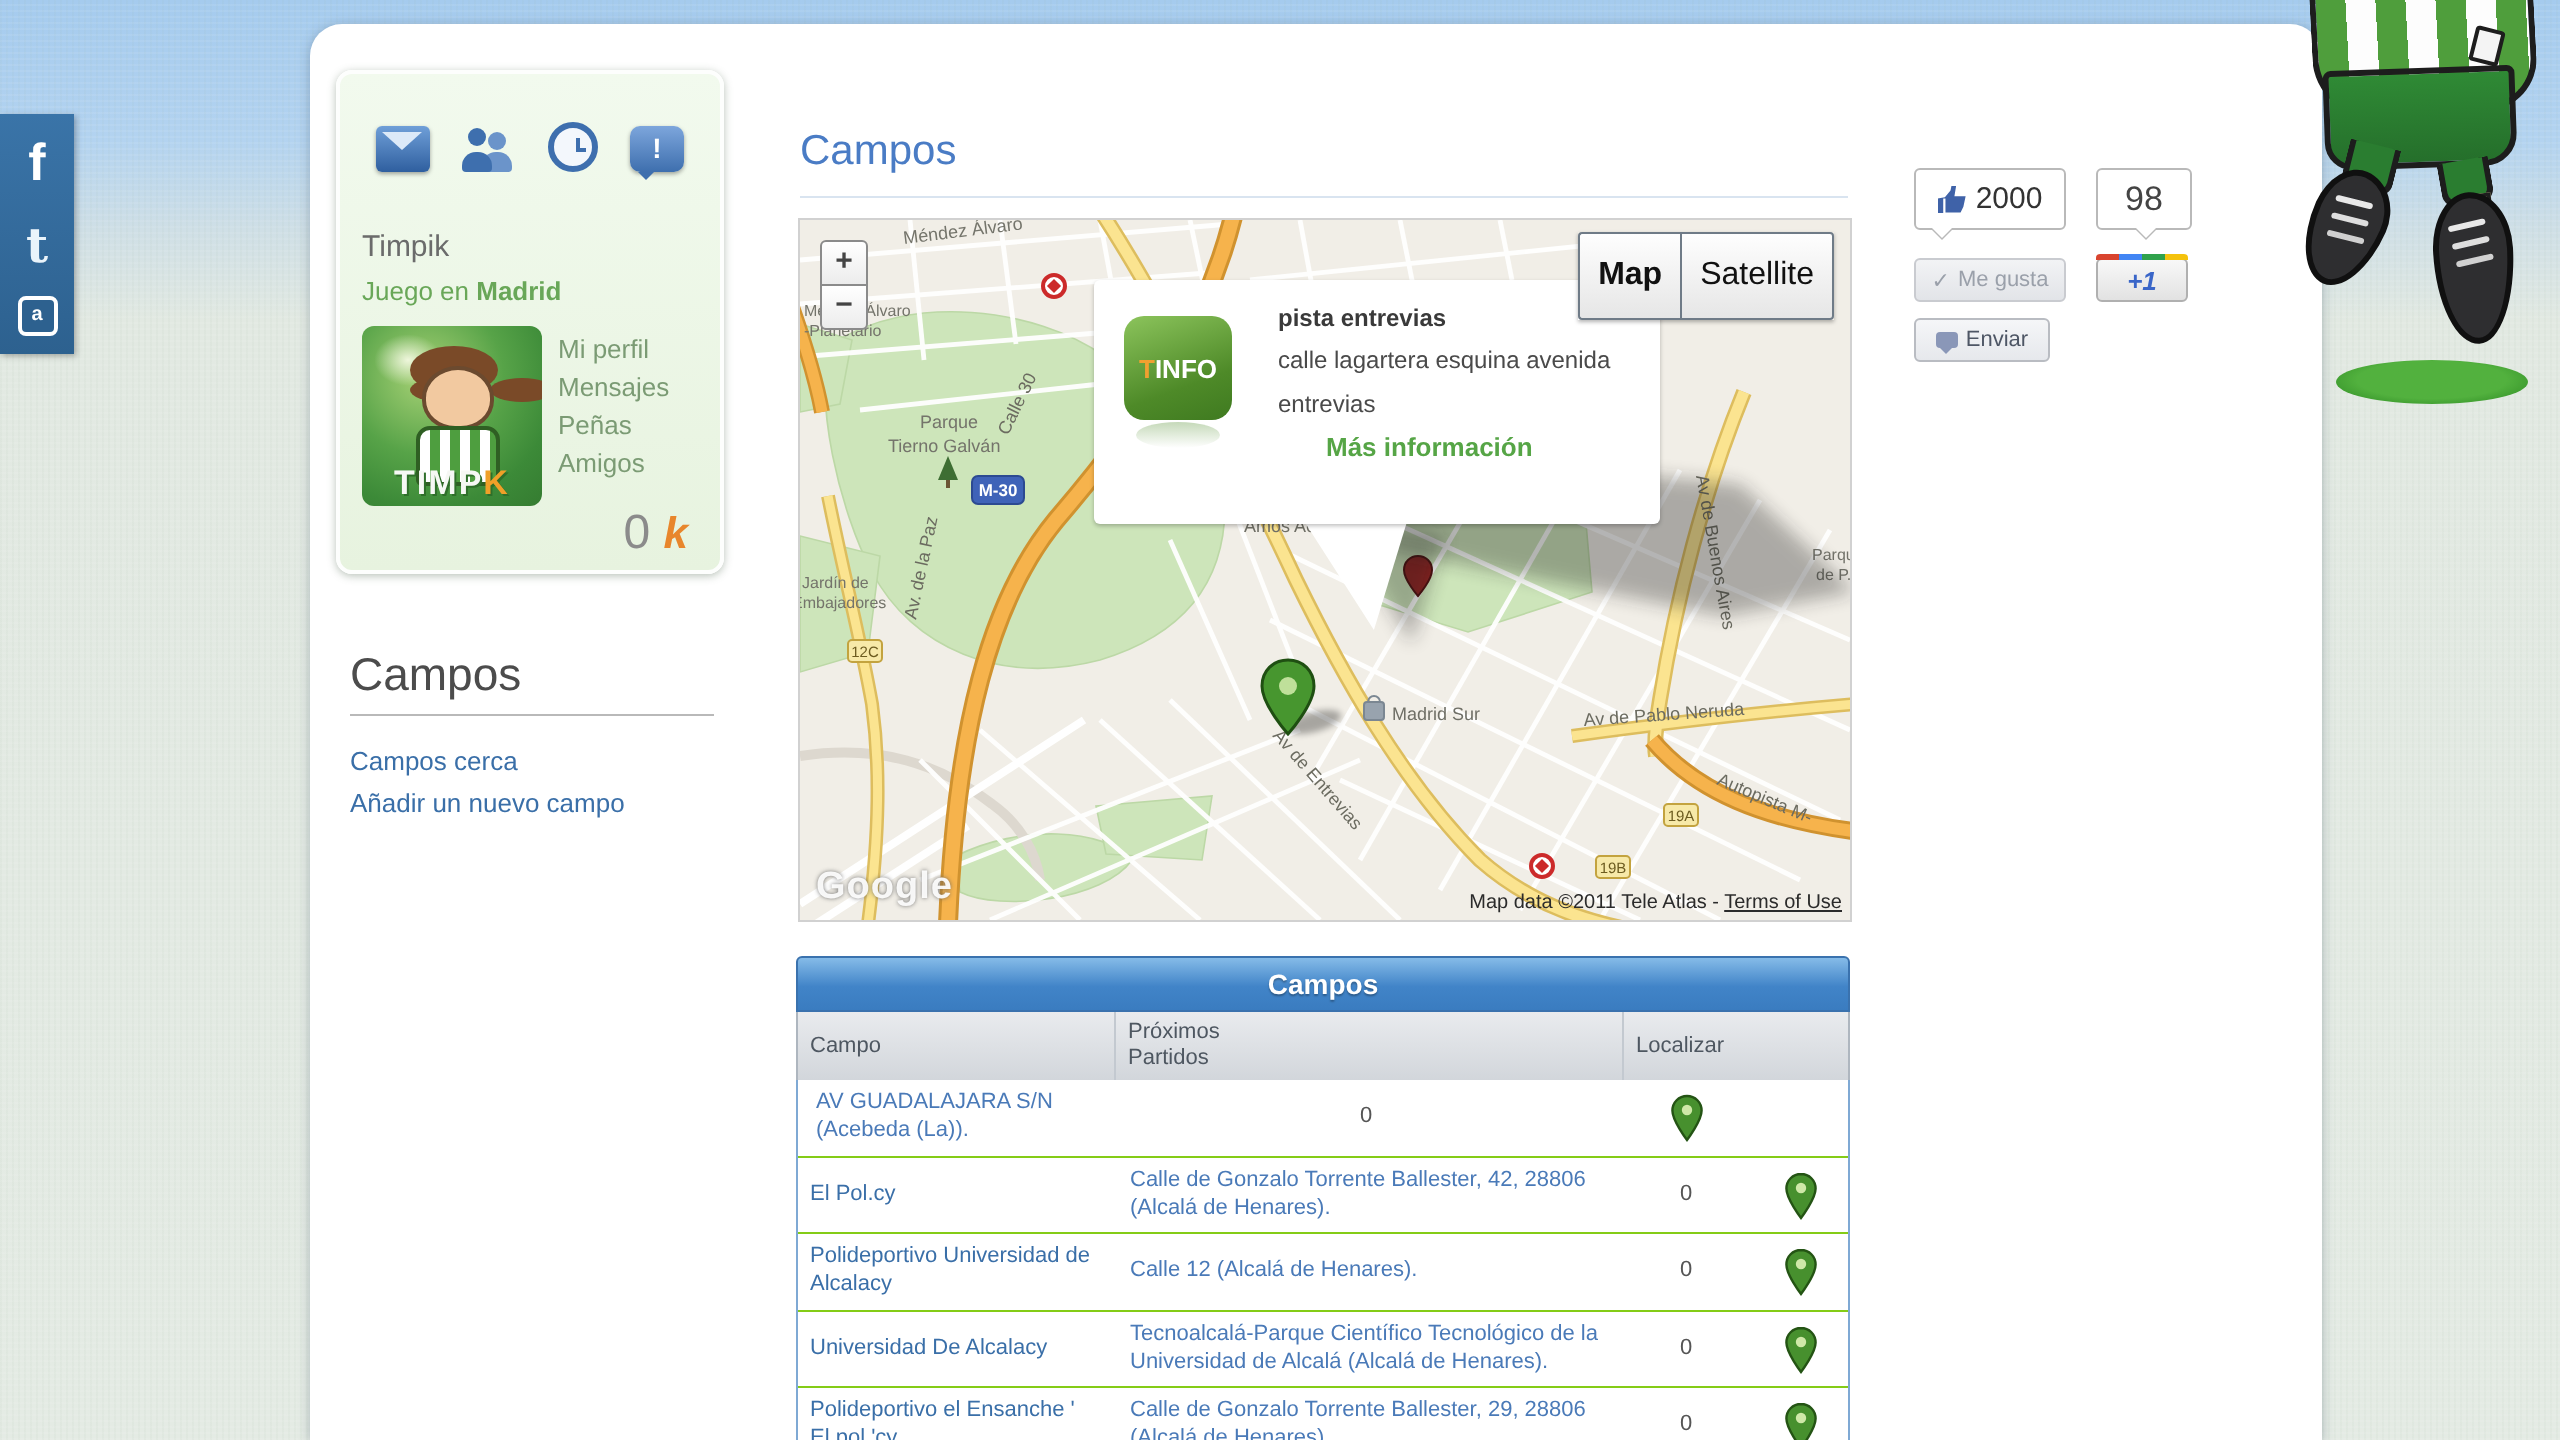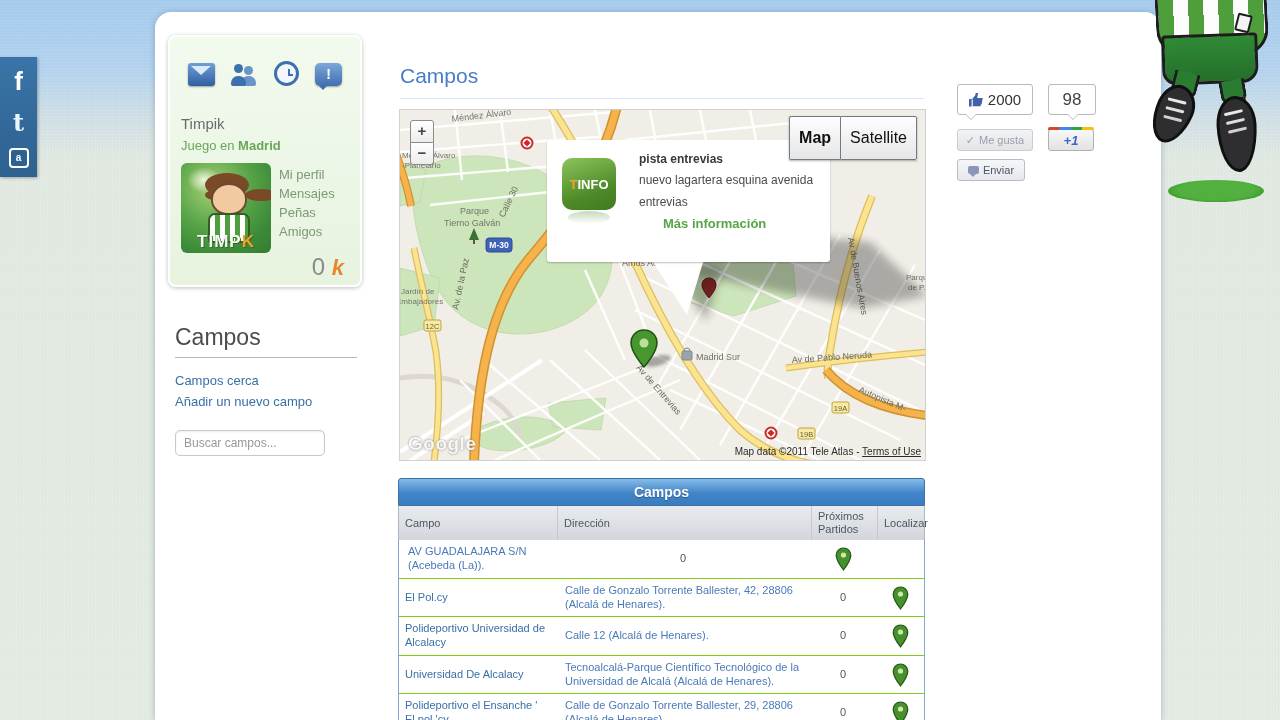--- a/index.html
+++ b/index.html
@@ -204,21 +204,20 @@
     <div class="pc-score">
       <span>0</span>
       <span class="k">k</span>
     </div>
   </div>
 
   <div class="sb-title">Campos</div>
   <div class="sb-rule"></div>
   <div class="sb-link sb-link1">Campos cerca</div>
   <div class="sb-link sb-link2">Añadir un nuevo campo</div>
-  <input class="search" type="text" placeholder="Buscar campos..." style="">
 
   <div class="main-title">Campos</div>
   <div class="main-rule"></div>
 
   <div class="map">
     <svg viewBox="0 0 525 350" width="525" height="350">
       <defs>
         <filter id="b5" x="-30%" y="-30%" width="160%" height="160%">
             <feGaussianBlur stdDeviation="4.5"></feGaussianBlur>
           </filter>
@@ -343,21 +342,21 @@
       </g>
     </svg>
     <div class="iw-tail"></div>
     <div class="iw">
       <div class="iw-close">×</div>
       <div class="iw-icon">
           <span class="t">T</span>
           <span>INFO</span>
         </div>
       <div class="iw-title">pista entrevias</div>
-      <div class="iw-l1">nuevo lagartera esquina avenida</div>
+      <div class="iw-l1">calle lagartera esquina avenida</div>
       <div class="iw-l2">entrevias</div>
       <div class="iw-link">Más información</div>
     </div>
     <div class="zoom-ctrl">
       <div class="zbtn zin">+</div>
       <div class="zbtn zout">−</div>
     </div>
     <div class="maptype">
       <div class="mt-btn mt-map">Map</div>
       <div class="mt-btn mt-sat">Satellite</div>
@@ -381,23 +380,20 @@
     <span>Enviar</span>
   </div>
   <div class="bubble count98">98</div>
   <div class="btn-sm plusone">+1</div>
 
   <div class="tbl">
     <div class="tbl-title">Campos</div>
     <div class="tbl-head">
       <div class="th">
           <span>Campo</span>
-        </div>
-      <div class="th">
-          <span>Dirección</span>
         </div>
       <div class="th">
           <span>Próximos</span>
           <span>Partidos</span>
         </div>
       <div class="th">
           <span>Localizar</span>
         </div>
     </div>
     <div class="tbl-body">

